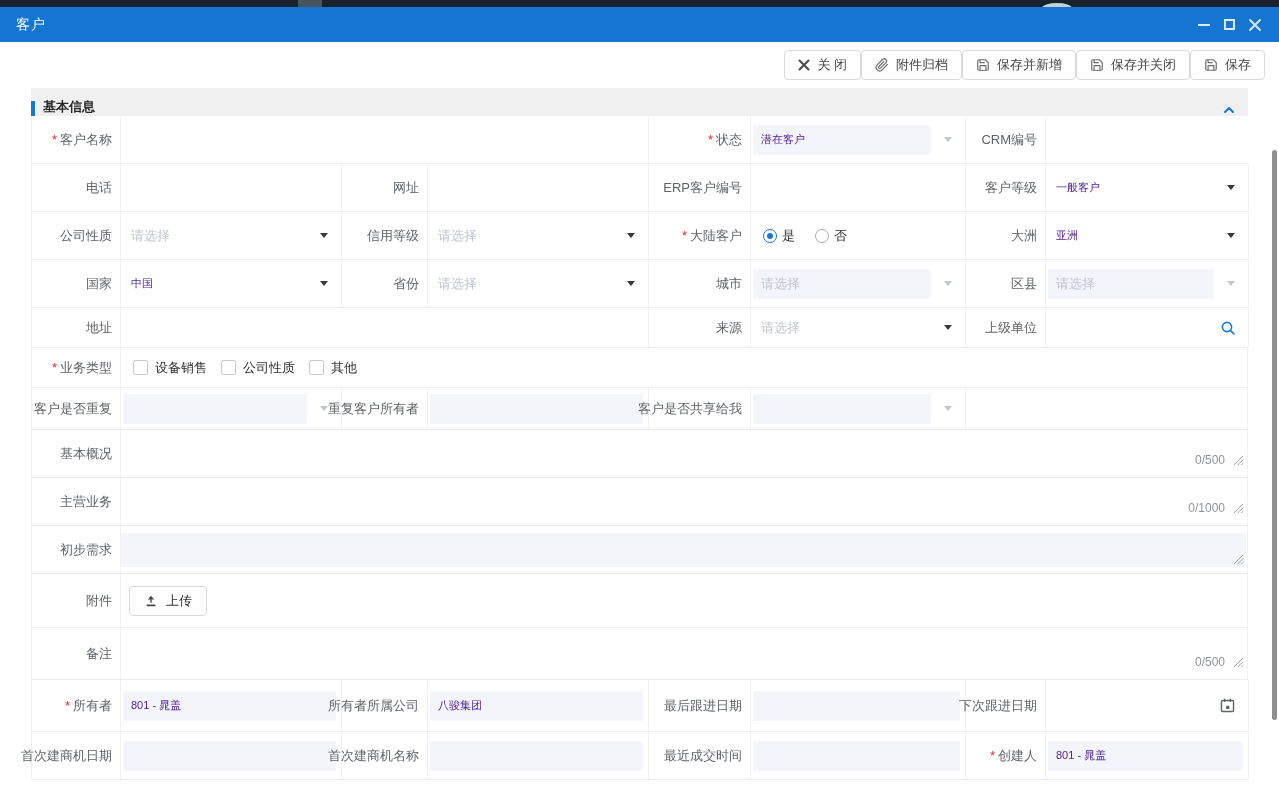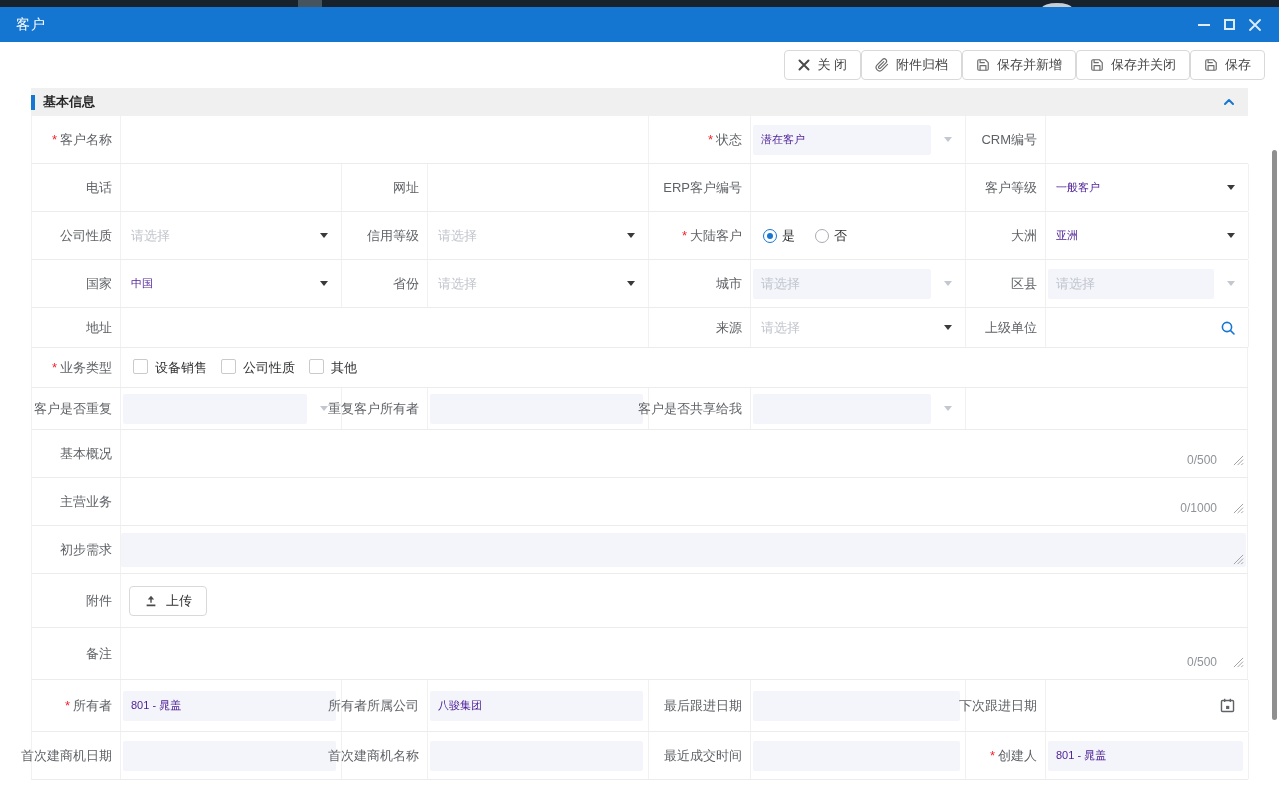--- a/index.html
+++ b/index.html
@@ -9,21 +9,21 @@
 .topstrip .seg{position:absolute;left:298px;top:0;width:24px;height:7px;background:#46545f}
 .topstrip .orb{position:absolute;left:1042px;top:3px;width:30px;height:10px;border-radius:50%;background:#c7ced4}
 .titlebar{height:35px;background:#1576d1;display:flex;align-items:center;padding:0 16px;color:#fff}
 .tb-title{font-size:14px;letter-spacing:1px}
 .win-controls{margin-left:auto;display:flex;align-items:center;gap:14px;margin-right:2px}
 .win-min{width:12px;height:2px;background:#ddebfa}
 .win-max{width:11px;height:11px;border:2px solid #ddebfa}
 .toolbar{height:46px;display:flex;align-items:center;justify-content:flex-end;gap:0;padding-right:14px;background:#fff}
 .btn{display:flex;align-items:center;gap:7px;height:30px;padding:0 13px;border:1px solid #d9d9d9;border-radius:4px;background:#fff;font-size:13px;color:#454545;cursor:pointer}
 .content{margin:0 31px}
-.sec-hd{height:28px;background:#f0f0f0;display:flex;align-items:center}
+.sec-hd{height:28px;background:#f0f0f0;display:flex;align-items:flex-end}
 .sec-bar{width:4px;height:15px;background:#1677d2;margin-right:8px}
 .sec-title{font-size:13px;font-weight:bold;color:#262626}
 .sec-caret{margin-left:auto;margin-right:12px;display:flex;cursor:pointer}
 .row{display:flex;align-items:center;height:48px;border-bottom:1px solid #ececec;border-left:1px solid #f1f1f1}
 .h40{height:40px}.h42{height:42px}.h52{height:52px}.h54{height:54px}
 .c{height:100%;display:flex;align-items:center;border-right:1px solid #f1f1f1;position:relative}
 .lbl{justify-content:flex-end;padding-right:8px;font-size:13px;color:#5f6266;white-space:nowrap}
 .w-l1{width:89px;flex:none}.w-f1{width:221px;flex:none}.w-l2{width:86px;flex:none}.w-f2{width:221px;flex:none}
 .w-l3{width:102px;flex:none}.w-f3{width:215px;flex:none}.w-l4{width:80px;flex:none}.w-f4{width:203px;flex:none}
 .w-m2{width:528px;flex:none}.grow{flex:1}
@@ -34,23 +34,23 @@
 .tri.dis{border-top-color:#c3c7cf}
 .box{flex:1;height:30px;background:#f3f5fb;border-radius:2px;display:flex;align-items:center;margin:0 5px 0 2px}
 .box .val,.box .ph{padding-left:8px}
 .box+.tri{margin-left:8px}
 .rgroup{display:flex;align-items:center;gap:20px;padding-left:12px}
 .ritem{display:flex;align-items:center;gap:5px;font-size:13px;color:#303133;cursor:pointer}
 .rdot{width:14px;height:14px;border-radius:50%;border:1.5px solid #a8abb2;background:#fff;display:flex;align-items:center;justify-content:center}
 .rdot.on{border-color:#1677d2}
 .rdot.on::after{content:"";width:6px;height:6px;border-radius:50%;background:#1677d2}
 .cgroup{display:flex;align-items:center;gap:14px;padding-left:12px}
-.citem{display:flex;gap:7px;font-size:13px;color:#303133;cursor:pointer}
+.citem{display:flex;align-items:center;gap:7px;font-size:13px;color:#303133;cursor:pointer}
 .cbox{width:15px;height:15px;border:1px solid #c8cacc;border-radius:2px;background:#fff}
-.cnt-wrap{margin-left:auto;display:flex;align-items:center;gap:16px;align-self:flex-end;margin-bottom:10px;padding-right:3px}
+.cnt-wrap{margin-left:auto;display:flex;align-items:center;gap:8px;align-self:flex-end;margin-bottom:10px;padding-right:3px}
 .cnt{font-size:12px;color:#8f9399}
 .ta{flex:1;height:34px;background:#f3f5fb;border-radius:2px;position:relative;margin-right:1px}
 .ta .grip{position:absolute;right:2px;bottom:2px}
 .upload{display:flex;align-items:center;gap:8px;height:30px;padding:0 14px;border:1px solid #d9d9d9;border-radius:4px;background:#fff;font-size:13px;color:#303133;margin-left:8px;cursor:pointer}
 .icon-right{margin-left:auto;margin-right:12px;display:flex}
 .scroll-thumb{position:absolute;right:2px;top:150px;width:5px;height:570px;background:#8f8f8f;border-radius:3px}
 </style>
 </head>
 <body>
 

